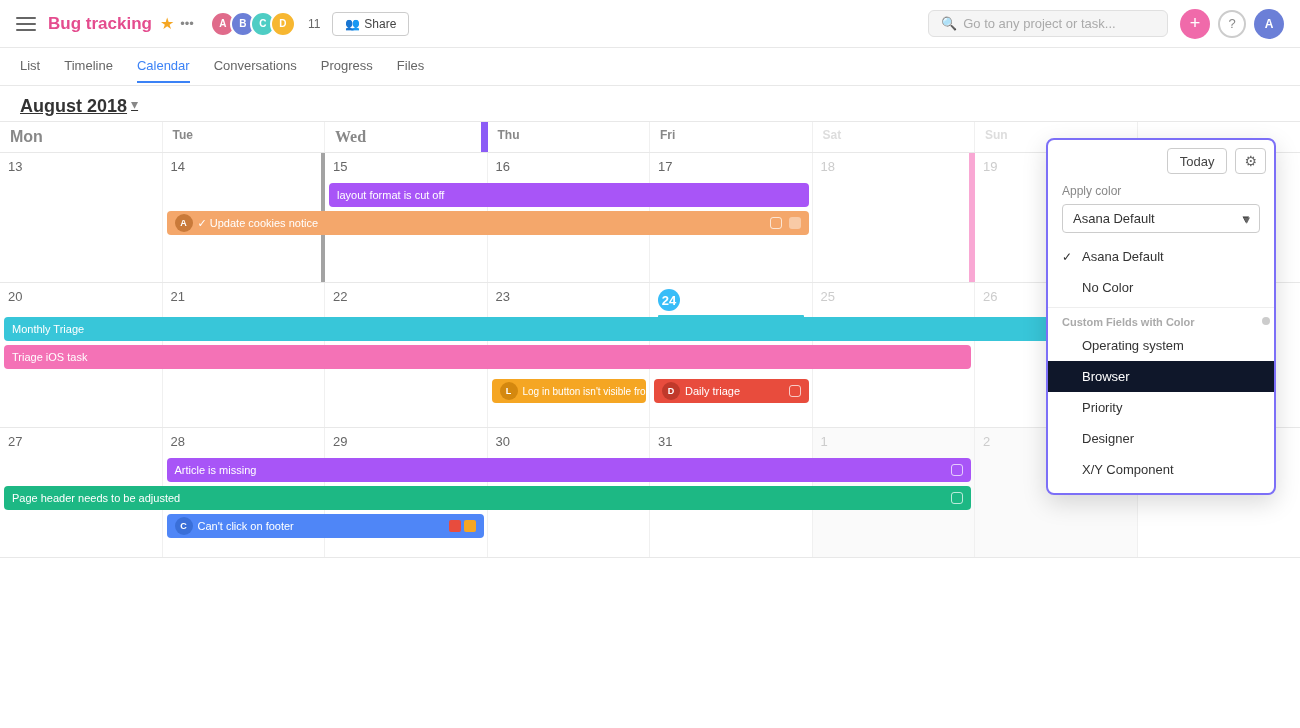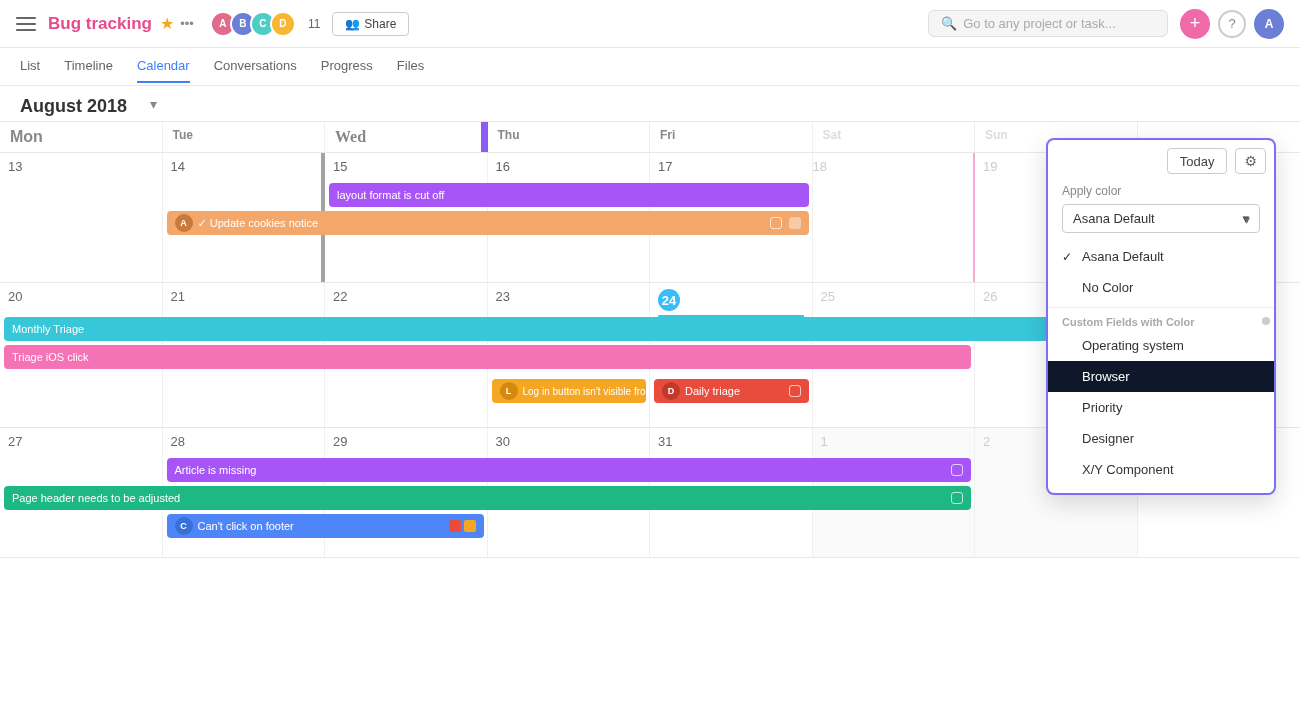--- a/index.html
+++ b/index.html
@@ -136,21 +136,21 @@
   <a class="nav-tab">Timeline</a>
   <a class="nav-tab active">Calendar</a>
   <a class="nav-tab">Conversations</a>
   <a class="nav-tab">Progress</a>
   <a class="nav-tab">Files</a>
 </div>
 
 <div class="calendar-container">
 
   <div style="display:flex; align-items:center; padding:10px 20px 4px; justify-content:space-between;">
-    <div style="display:flex; align-items:flex-start; gap:23px;">
+    <div style="display:flex; align-items:flex-start; gap:4px;text-decoration:underline;">
       <span class="month-title">August 2018</span>
       <span style="color:#888; cursor:pointer; font-size:14px;">▾</span>
     </div>
   </div>
 
   <div style="display:grid; grid-template-columns: repeat(8,1fr); border-bottom:1px solid #e8e8e8; border-top:1px solid #e8e8e8;">
     <div style="padding:6px 10px; font-size:16px; font-weight:600; color:#888; border-right:1px solid #f0f0f0;">Mon</div>
     <div style="padding:6px 10px; font-size:12px; font-weight:600; color:#888; border-right:1px solid #f0f0f0;">Tue</div>
     <div style="padding:6px 10px; font-size:16px; font-weight:600; color:#888; border-right:7px solid #8b5cf6;font-family:Liberation Serif, serif;">Wed</div>
     <div style="padding:6px 10px; font-size:12px; font-weight:600; color:#888; border-right:1px solid #f0f0f0;">Thu</div>
@@ -159,21 +159,21 @@
     <div style="padding:6px 10px; font-size:12px; font-weight:600; color:#ddd; border-right:1px solid #f0f0f0;">Sun</div>
     <div style="padding:6px 10px;"></div>
   </div>
 
   <div style="display:grid; grid-template-columns: repeat(8,1fr); border-bottom:1px solid #e8e8e8; min-height:130px; position:relative;">
     <div style="border-right:1px solid #f0f0f0; padding:6px 8px;"><span class="day-num">13</span></div>
     <div style="border-right:4px solid #a3a3a3; padding:6px 8px;"><span class="day-num">14</span></div>
     <div style="border-right:1px solid #f0f0f0; padding:6px 8px;"><span class="day-num">15</span></div>
     <div style="border-right:1px solid #f0f0f0; padding:6px 8px;"><span class="day-num">16</span></div>
     <div style="border-right:1px solid #f0f0f0; padding:6px 8px;"><span class="day-num">17</span></div>
-    <div style="border-right:2px solid #f9a8d4; padding:6px 0;"><span class="day-num" style="color:#ccc;">18</span></div>
+    <div style="border-right:6px solid #f9a8d4; padding:6px 8px;"><span class="day-num" style="color:#ccc;">18</span></div>
     <div style="border-right:1px solid #f0f0f0; padding:6px 8px;"><span class="day-num" style="color:#ccc;">19</span></div>
     <div style="padding:6px 8px;"></div>
 
     <div class="event-strip" style="background:#a855f7; left:calc(2*12.5% + 4px); width:calc(3*12.5% - 8px); top:30px;">
       <span>layout format is cut off</span>
     </div>
 
     <div class="event-strip" style="background:#f4a76b; left:calc(1*12.5% + 4px); width:calc(4*12.5% - 8px); top:58px;">
       <div class="event-avatar" style="background:#c97a3a;">A</div>
       <span>✓ Update cookies notice</span>
@@ -195,21 +195,21 @@
     </div>
     <div style="border-right:1px solid #f0f0f0; padding:6px 8px;"><span class="day-num" style="color:#ccc;">25</span></div>
     <div style="border-right:1px solid #f0f0f0; padding:6px 8px;"><span class="day-num" style="color:#ccc;">26</span></div>
     <div style="padding:6px 8px;"></div>
 
     <div class="event-strip" style="background:#38c6d9; left:calc(0*12.5% + 4px); width:calc(7*12.5% - 8px); top:34px;">
       <span>Monthly Triage</span>
     </div>
 
     <div class="event-strip" style="background:#f472b6; left:calc(0*12.5% + 4px); width:calc(6*12.5% - 8px); top:62px;">
-      <span>Triage iOS click</span>
+      <span>Triage iOS task</span>
     </div>
 
     <div class="event-strip" style="background:#f5a623; left:calc(3*12.5% + 4px); width:calc(1*12.5% - 8px); top:96px;">
       <div class="event-avatar" style="background:#d4880f;">L</div>
       <span style="font-size:10px;">Log in button isn't visible from mobile</span>
 
     </div>
 
     <div class="event-strip" style="background:#e84c3d; left:calc(4*12.5% + 4px); width:calc(1*12.5% - 8px); top:96px;">
       <div class="event-avatar" style="background:#c0392b;">D</div>

